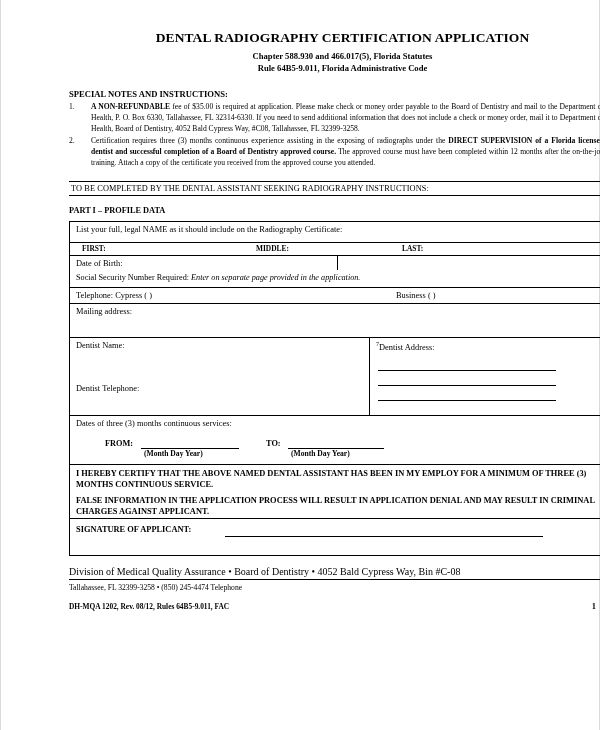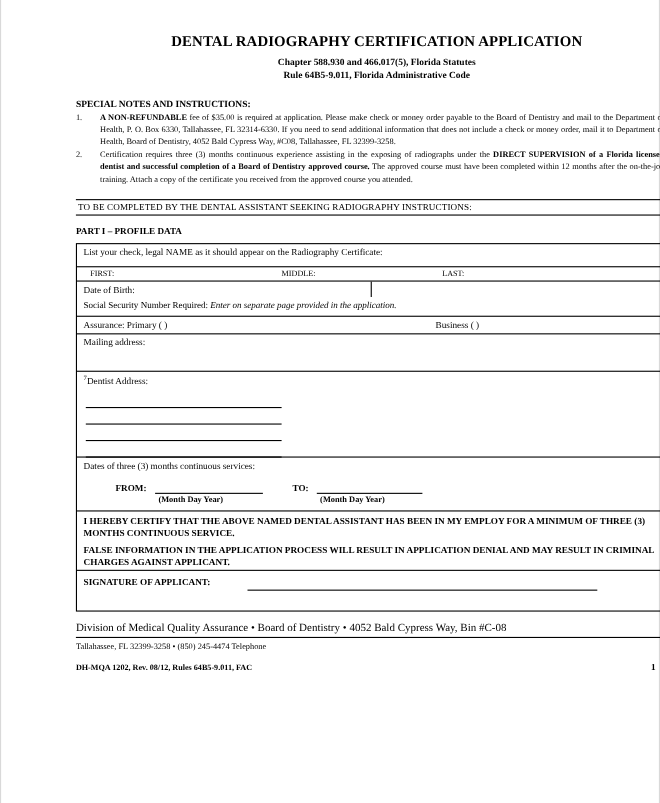--- a/index.html
+++ b/index.html
@@ -115,21 +115,21 @@
   .row-phone  { height: 16px; }
   .row-mail   { height: 34px; }
   .row-dent   { height: 78px; }
   .row-dates  { height: 22px; }
   .row-fromto { height: 27px; }
   .row-cert   { height: 27px; }
   .row-sigd   { height: 24px; }
   .row-false  { height: 27px; }
   .row-siga   { height: 36px; }
 
-  .lbl-small { font-size: 7.4px; font-weight: normal; }
+  .lbl-small { font-size: 7.4px; font-weight: bold; }
   .it { font-style: italic; }
 
   .fml-wrap { position: relative; width: 100%; height: 100%; }
   .fml { position: absolute; top: 1px; }
 
   .ssn-txt { font-size: 8.2px; line-height: 1.3; }
 
   .dent-name { position: absolute; left: 6px; top: 3px; }
   .dent-tel  { position: absolute; left: 6px; top: 46px; }
 
@@ -201,21 +201,21 @@
     </div>
 
     <div class="banner">TO BE COMPLETED BY THE DENTAL ASSISTANT SEEKING RADIOGRAPHY INSTRUCTIONS:</div>
 
     <div class="part-head">PART I – PROFILE DATA</div>
 
     <div class="form-table">
 
       <div class="frow row-name">
         <div class="cell grow">
-          <span>List your check, legal NAME as it should appear on the Radiography Certificate:</span>
+          <span>List your full, legal NAME as it should include on the Radiography Certificate:</span>
         </div>
       </div>
 
       <div class="frow row-fml">
         <div class="cell grow" style="padding:0 6px;">
           <div class="fml-wrap">
             <span class="fml lbl-small" style="left:6px;">FIRST:</span>
             <span class="fml lbl-small" style="left:180px;">MIDDLE:</span>
             <span class="fml lbl-small" style="left:326px;">LAST:</span>
           </div>
@@ -227,33 +227,37 @@
           <span>Date of Birth:</span>
         </div>
         <div class="cell grow">
           <div class="ssn-txt"><span>Social Security Number Required:</span> <span class="it">Enter on separate page provided in the application.</span></div>
         </div>
       </div>
 
       <div class="frow row-phone">
         <div class="cell grow" style="padding-top:2px;">
           <div class="fml-wrap">
-            <span class="fml" style="left:0px;">Assurance:   Primary  (          )</span>
+            <span class="fml" style="left:0px;">Telephone:   Cypress  (          )</span>
             <span class="fml" style="left:320px;">Business (          )</span>
           </div>
         </div>
       </div>
 
       <div class="frow row-mail">
         <div class="cell grow">
           <span>Mailing address:</span>
         </div>
       </div>
 
       <div class="frow row-dent">
+        <div class="cell div-r" style="width:300px;">
+          <span class="dent-name">Dentist Name:</span>
+          <span class="dent-tel">Dentist Telephone:</span>
+        </div>
         <div class="cell grow">
           <span class="sup">7</span><span>Dentist Address:</span>
           <div class="addr-lines">
             <div class="addr-line"></div>
             <div class="addr-line"></div>
             <div class="addr-line"></div>
             <div class="addr-line"></div>
           </div>
         </div>
       </div>

